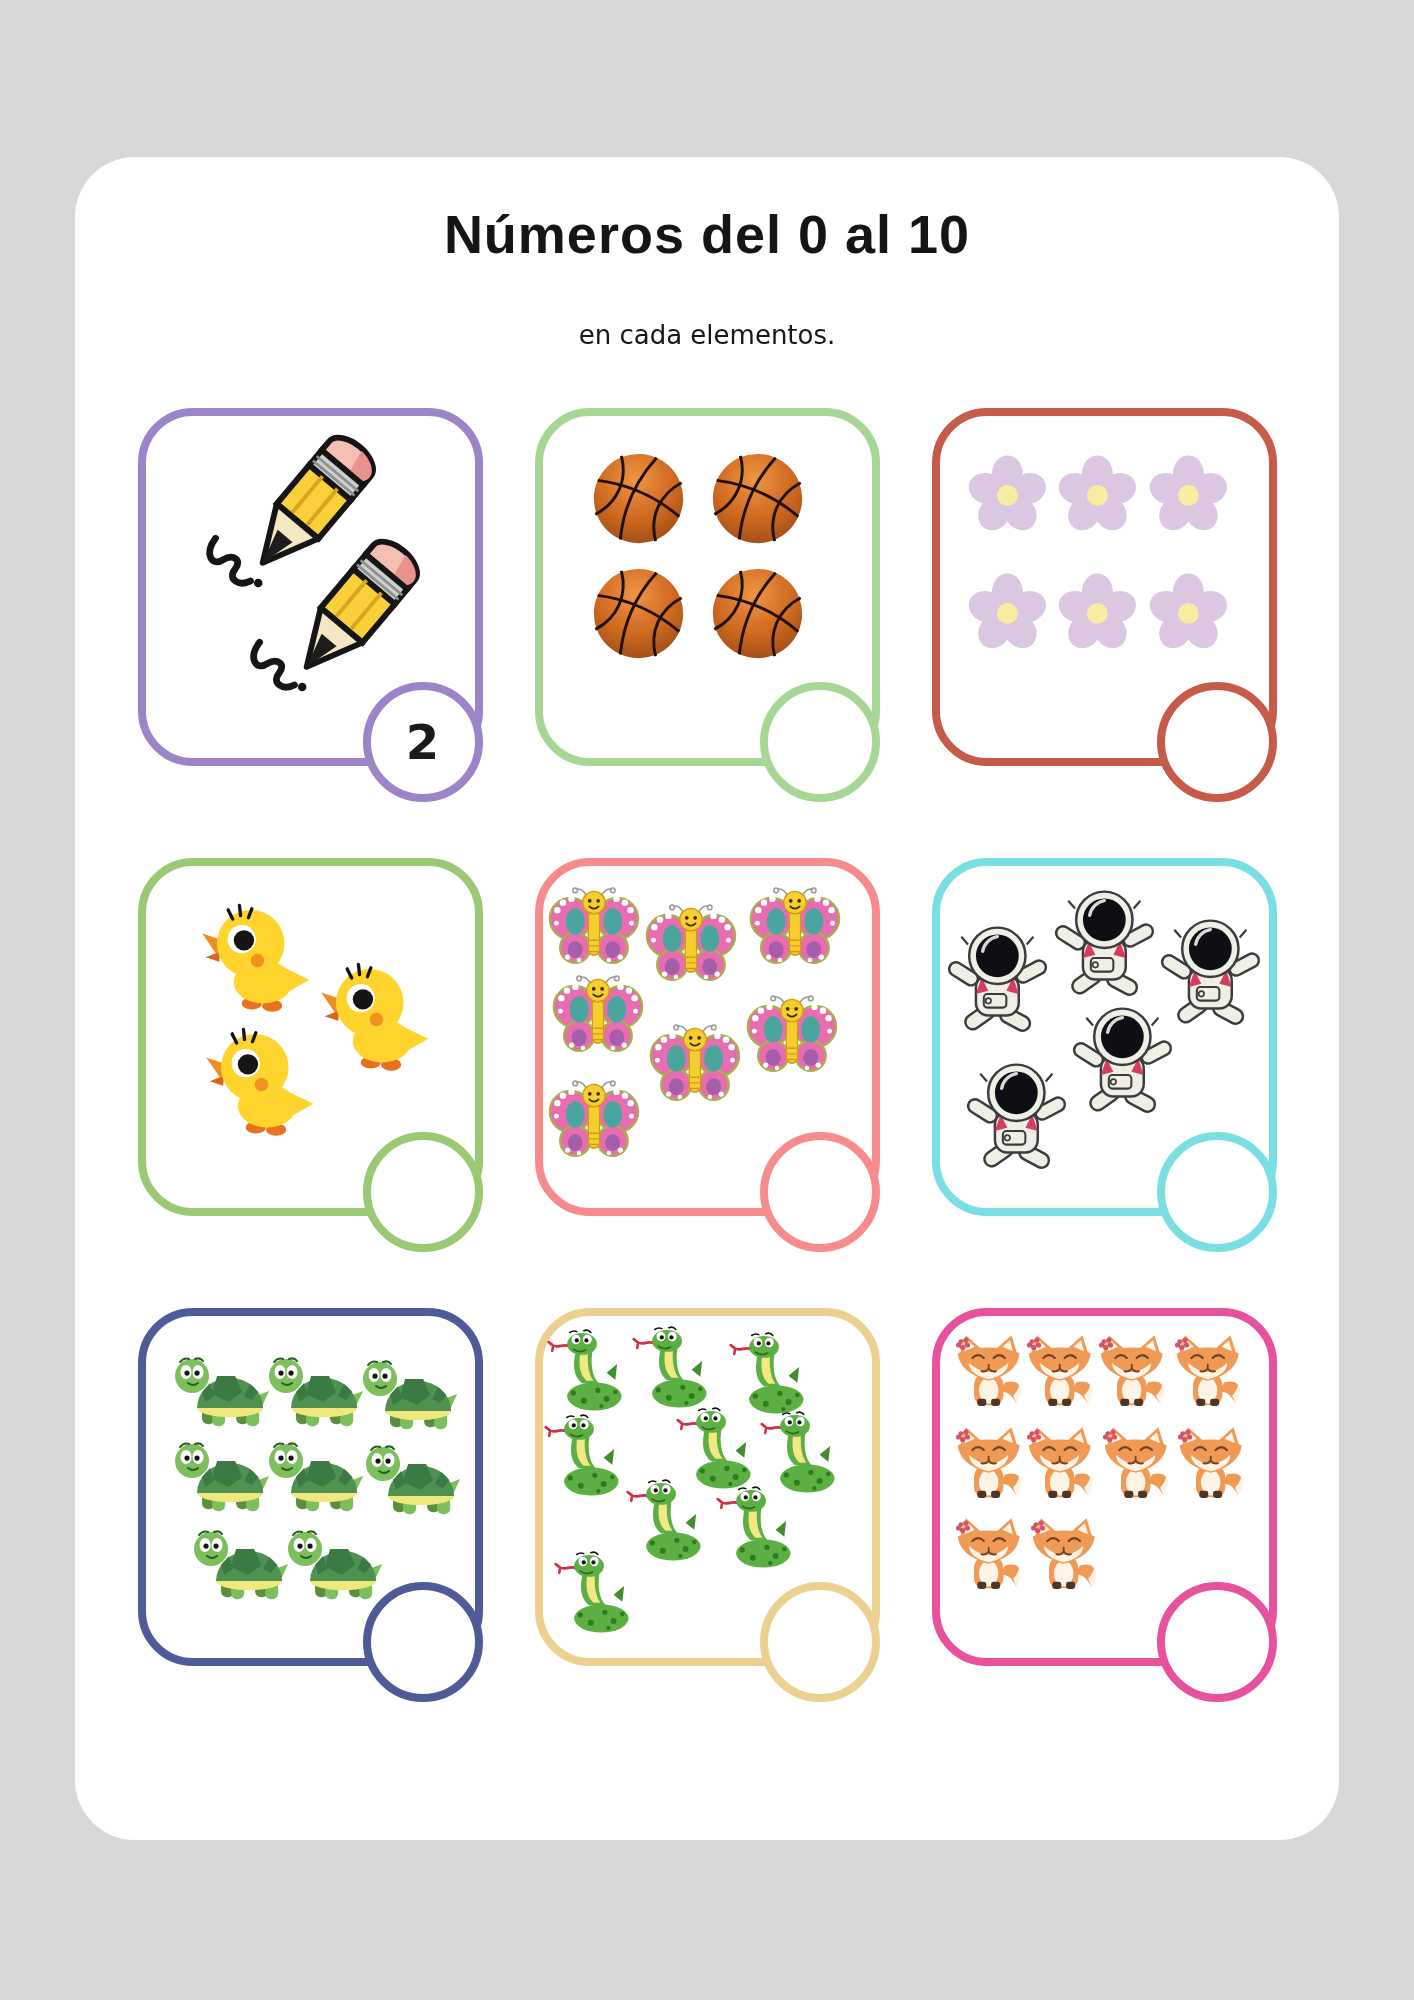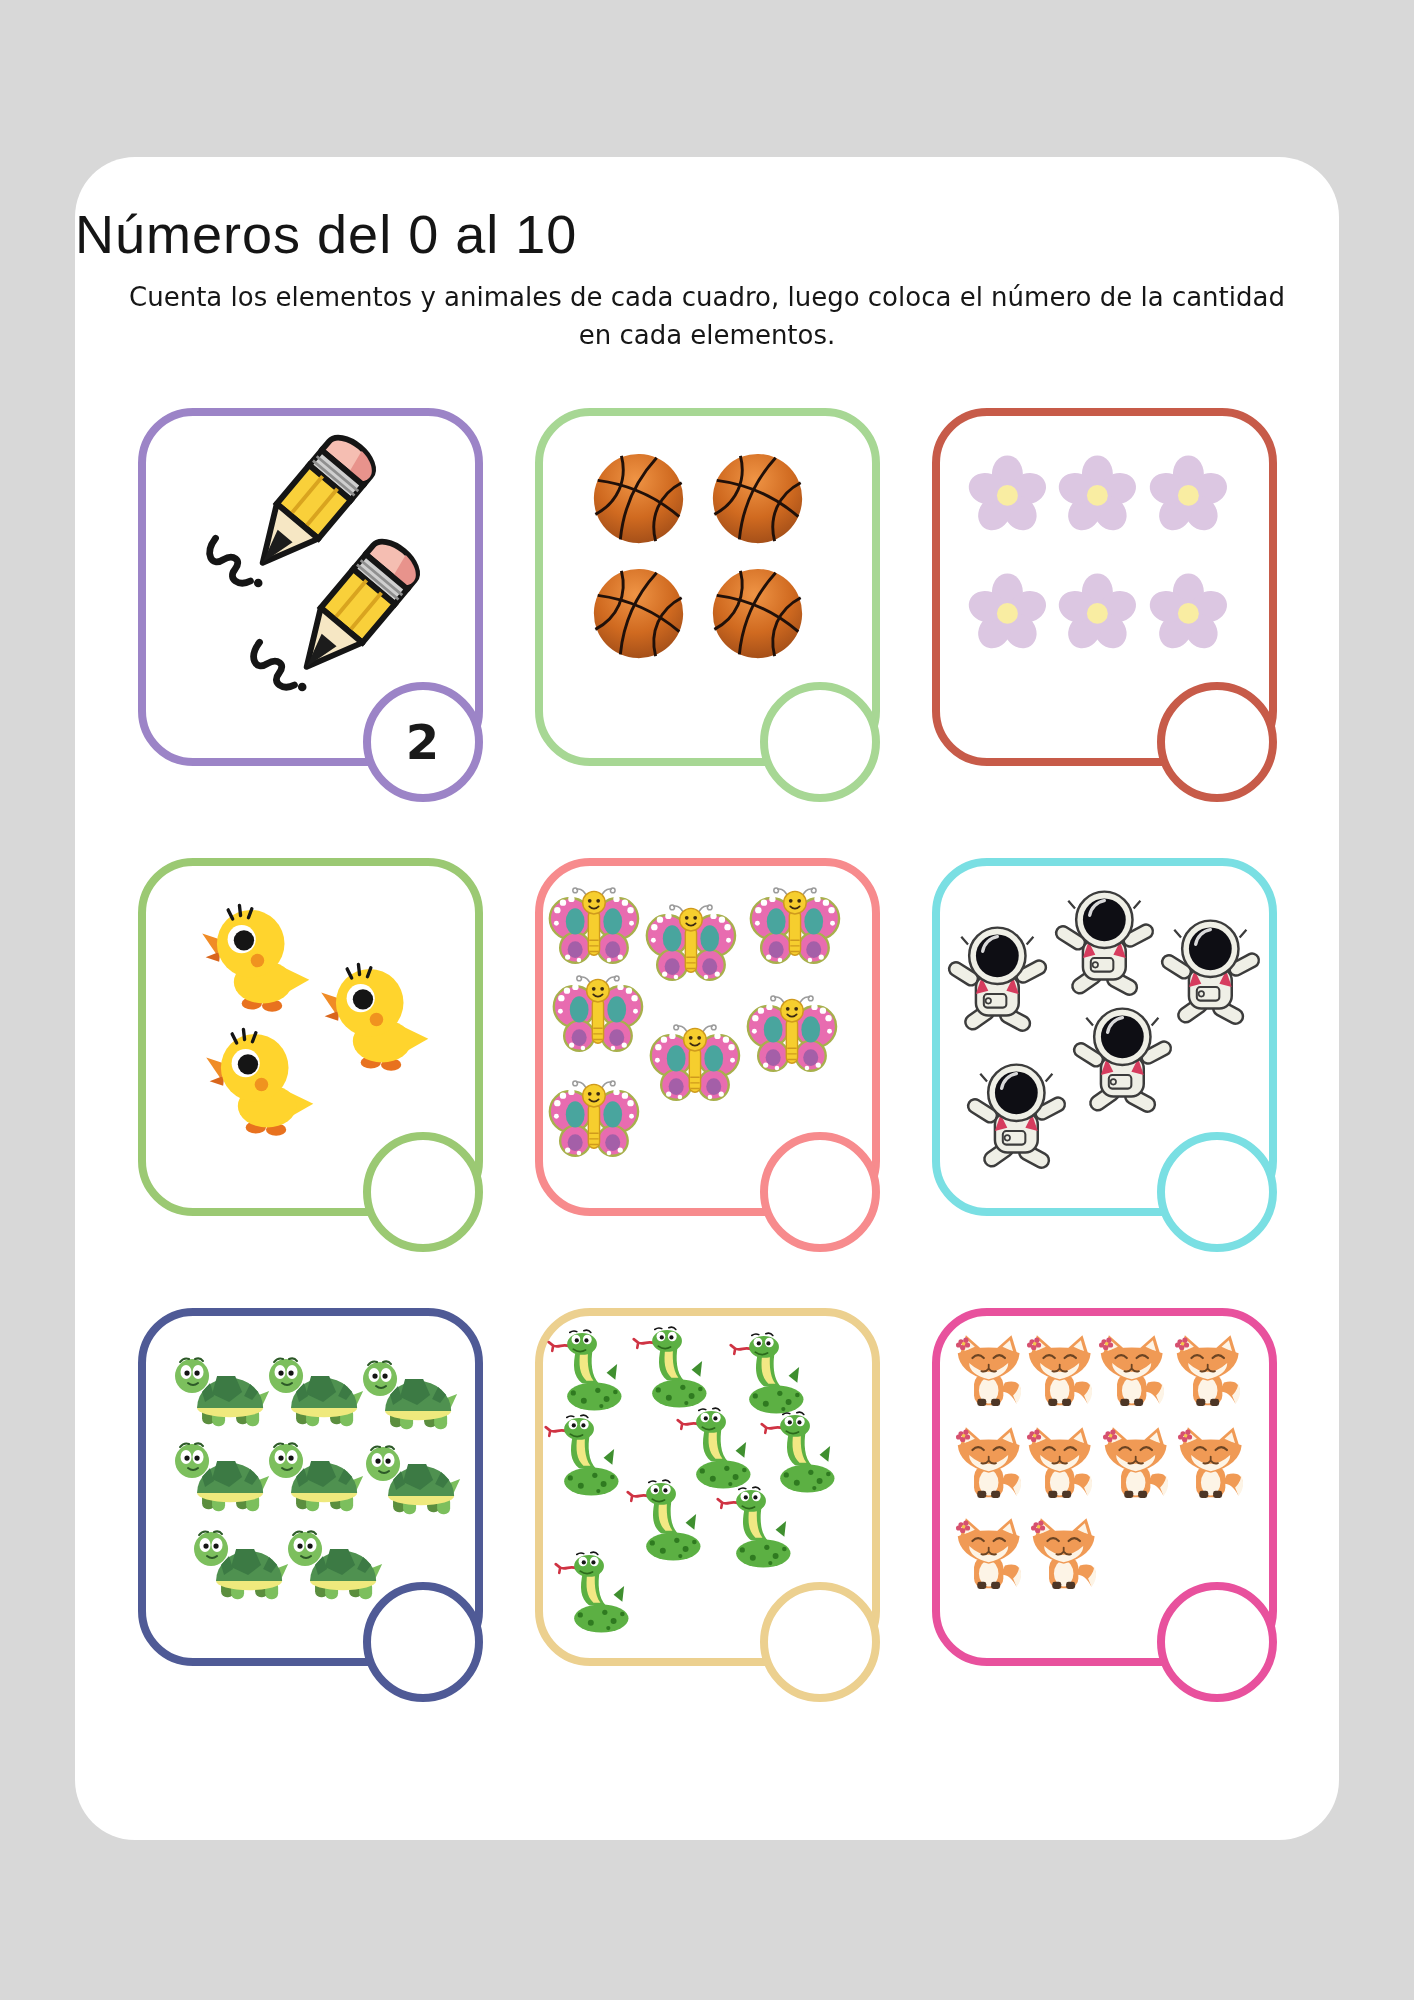--- a/index.html
+++ b/index.html
@@ -10,22 +10,22 @@
     position:relative;overflow:hidden;
   }
   .paper{
     position:absolute;left:75px;top:157px;
     width:1264px;height:1683px;
     background:#ffffff;border-radius:60px;
     box-sizing:border-box;
     padding-top:46px;
   }
   .title{
-    margin:0;text-align:left;
-    font-size:54px;font-weight:400;color:#151515;
+    margin:0;text-align:center;
+    font-size:54px;font-weight:700;color:#151515;
     letter-spacing:1px;line-height:1.15;
   }
   .sub{
     margin:14px auto 0;text-align:center;
     font-family:"DejaVu Sans", sans-serif;
     font-size:26px;color:#161616;line-height:1.45;
     width:1220px;
   }
   .cards{
     width:1139px;margin:54px auto 0;
@@ -253,21 +253,21 @@
           <circle cx="13" cy="16" r="3.2"></circle>
       </g>
       <circle cx="19" cy="14.5" r="2.2" fill="#f3c74f"></circle>
     </symbol>
   </defs>
 </svg>
 
 <div class="paper">
   <h1 class="title">Números del 0 al 10</h1>
   <p class="sub">
-    <span>Cuenta los elementos y animales de cada cuadro, luego coloca el número de la cantidad</span><br>
+    <br>
     <span>en cada elementos.</span>
   </p>
   <div class="cards" id="cards">
   <div class="card" style="border-color: rgb(156, 132, 199);">
     <div class="items">
           <div class="item" style="width: 62%; left: 15%; top: calc(-2.07%);">
             <svg viewBox="0 0 100 100">
               <use href="#sym-pencil"></use>
             </svg>
           </div>

